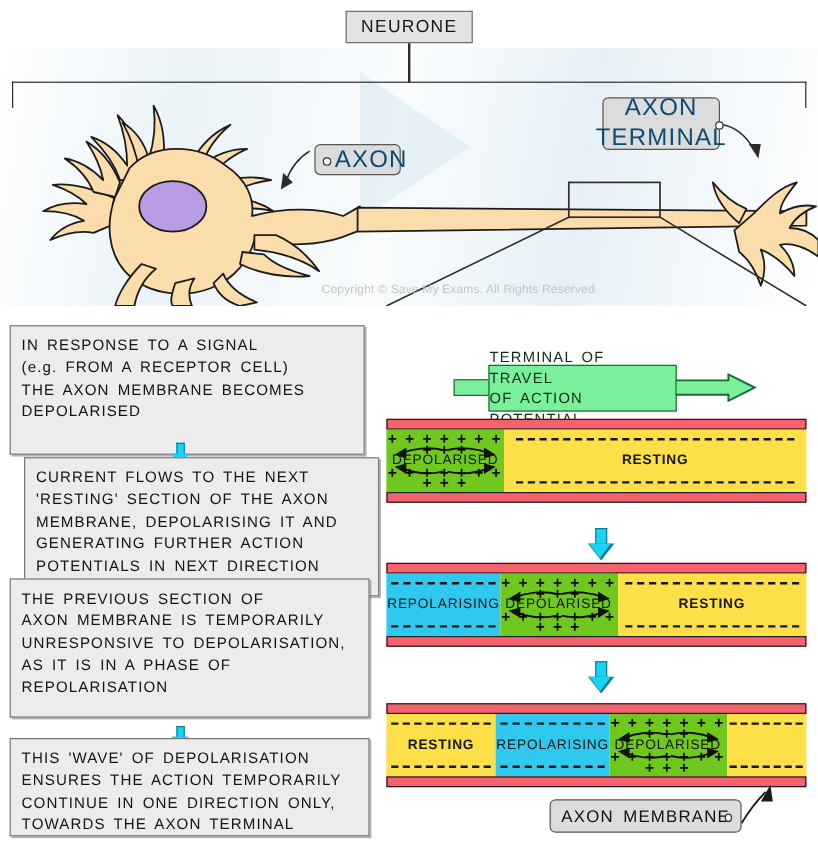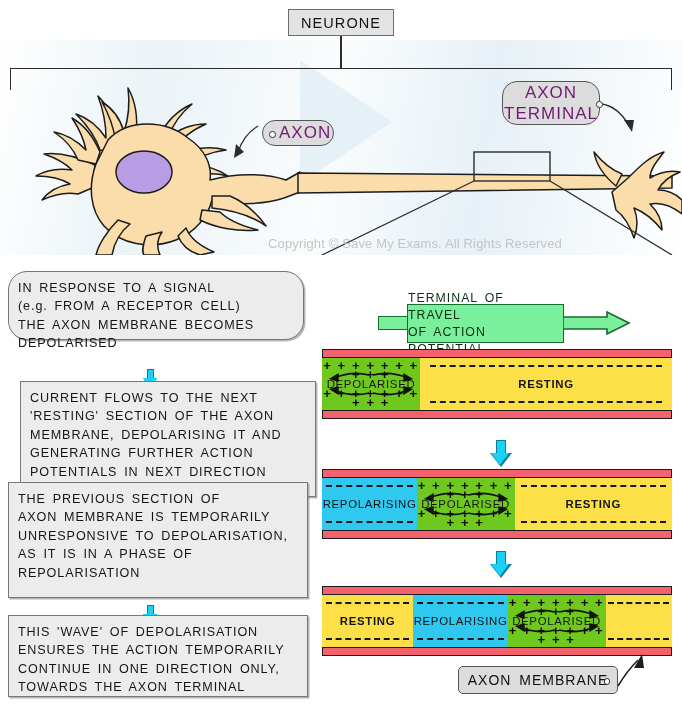--- a/index.html
+++ b/index.html
@@ -38,40 +38,40 @@
     display:flex;align-items:center;justify-content:center;
     box-sizing:border-box;
   }
   
   #neurone-title{left:288px;top:9px;width:106px;height:27px;}
   .title-stem{position:absolute;left:340px;top:36px;width:1.6px;height:33px;background:#2b2b2b;}
   .bracket{position:absolute;left:10px;top:68px;width:662px;height:22px;
     border:1.6px solid #2b2b2b;border-bottom:none;box-sizing:border-box;}
 
   .axon-label{
-    position:absolute;background:#dcdcdc;border:1.5px solid #555;border-radius:15px;
-    font-size:17px;letter-spacing:1px;color:#701a75;
+    position:absolute;background:#dcdcdc;border:1.5px solid #555;border-radius:5px;
+    font-size:20px;letter-spacing:1px;color:#0c4a6e;
     display:flex;align-items:center;box-sizing:border-box;
   }
   #axon-callout{left:262px;top:120px;width:72px;height:26px;padding-left:16px;}
   #axon-terminal-callout{left:502px;top:81px;width:98px;height:44px;
     flex-direction:column;align-items:center;justify-content:center;padding-left:0;line-height:1.25;}
   .dotmark{position:absolute;width:4.5px;height:4.5px;border:1.2px solid #333;border-radius:50%;background:#fff;}
 
   
   .stepbox{
     position:absolute;left:8px;
     background:#ececec;border:1.5px solid #777;
     box-shadow:1.5px 1.5px 0 rgba(120,120,120,.55);
     box-sizing:border-box;
     padding:7px 9px 6px 9px;
     font-size:12.6px;line-height:18.4px;letter-spacing:.9px;
     color:#151515;word-spacing:2.4px;
   }
-  #step1{top:271px;width:296px;height:69px;border-radius:19px;}
+  #step1{top:271px;width:296px;height:108px;}
   #step2{top:381px;width:296px;height:116px;margin-left:12px;}
   #step3{top:482px;width:300px;height:116px;}
   #step4{top:615px;width:300px;height:82px;}
 
   .cyanarrow{position:absolute;width:15px;height:20px;}
   .cyanarrow .shaft{position:absolute;left:4px;top:0;width:7px;height:11px;background:#19d2f5;border:1.1px solid #0a7f96;border-bottom:none;box-sizing:border-box;}
   .cyanarrow .head{position:absolute;left:0;top:9px;width:0;height:0;
     border-left:7.5px solid transparent;border-right:7.5px solid transparent;border-top:11px solid #19d2f5;}
   .cyanarrow .headb{position:absolute;left:0;top:9px;width:0;height:0;
     border-left:7.5px solid transparent;border-right:7.5px solid transparent;border-top:11px solid #0a7f96;z-index:-1;}
@@ -113,21 +113,21 @@
 
   .curvearrows{position:absolute;left:0;top:0;width:100%;height:100%;z-index:1;}
 
   #axon-mem-box{
     position:absolute;left:458px;top:666px;width:160px;height:28px;
     background:#dcdcdc;border:1.5px solid #555;border-radius:5px;box-sizing:border-box;
     display:flex;align-items:center;justify-content:center;
     font-size:14px;letter-spacing:1px;word-spacing:3px;color:#111;
   }
 
-  #copyright{position:absolute;left:268px;top:236px;font-size:13px;
+  #copyright{position:absolute;left:268px;top:236px;font-size:10px;
     color:#c4c4c4;letter-spacing:.15px;white-space:nowrap;}
 </style>
 </head>
 <body>
 
 <div id="root">
 
   <div class="wm wm-band"></div>
   <div class="wm wm-tri"></div>
   <div class="wm wm-dots"></div>

